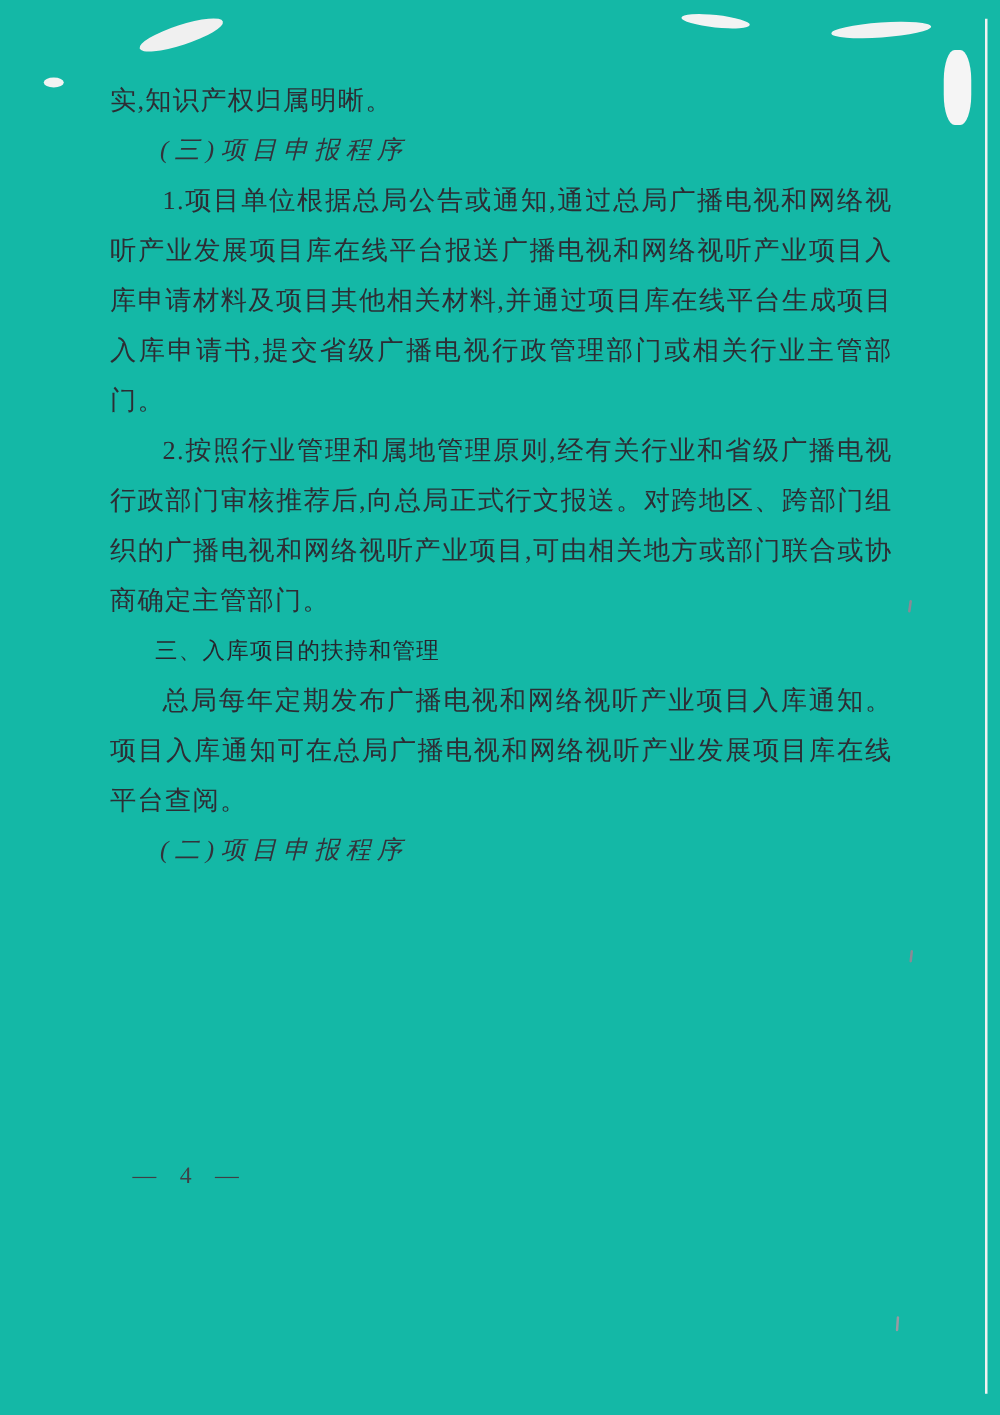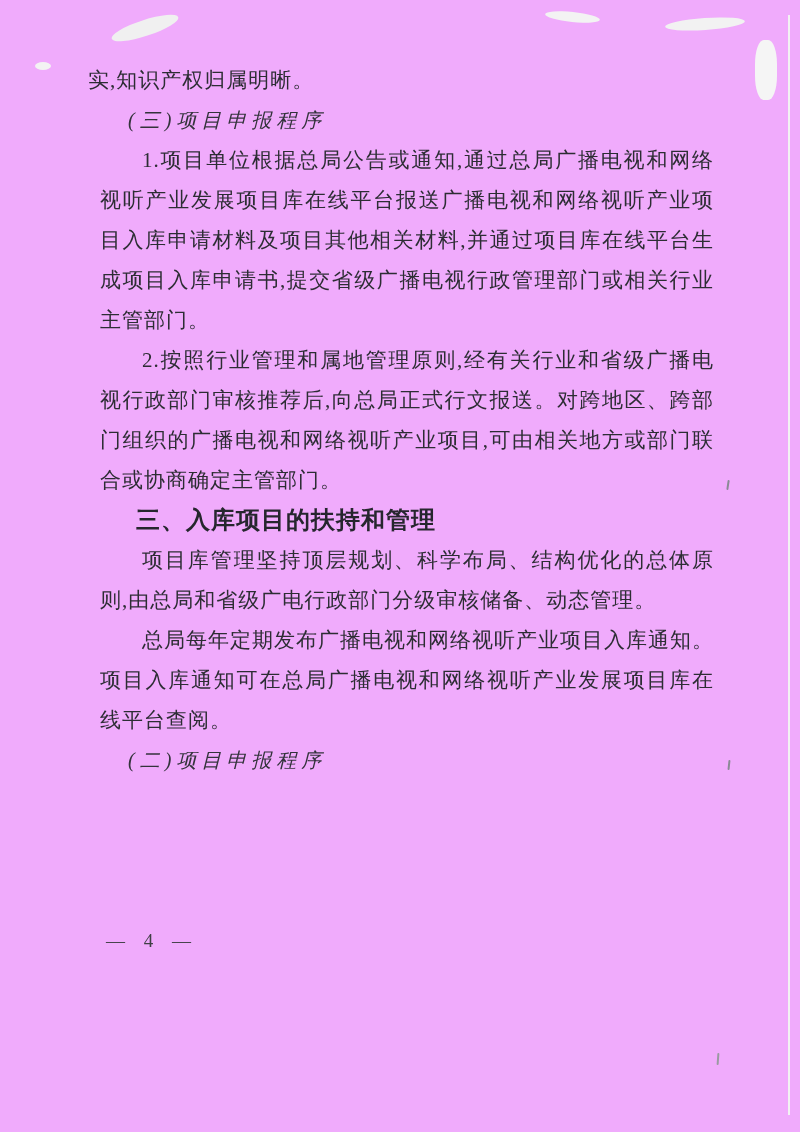--- a/index.html
+++ b/index.html
@@ -5,53 +5,52 @@
   * { margin: 0; padding: 0; box-sizing: border-box; }
   html, body { width: 800px; }
   body {
     font-family: "Liberation Serif", "DejaVu Serif", serif;
     background: #ffffff;
   }
   .page {
     position: relative;
     width: 800px;
     height: 1132px;
-    background: #f0abfc;
+    background: #14b8a6;
     overflow: hidden;
   }
   .content {
     position: absolute;
     left: 88px;
     top: 60px;
     width: 626px;
     color: #2d2d34;
     font-size: 21px;
     line-height: 40px;
     letter-spacing: 1px;
     text-align: justify;
     text-justify: inter-ideograph;
   }
   .para {
     text-indent: 2em;
-    margin-left: 12px;
   }
   .continuation {
     text-indent: 0;
   }
   .subheading {
     text-indent: 2em;
     font-size: 20px;
     letter-spacing: 5px;
     color: #33333b;
     font-style: italic;
   }
   .heading {
     text-indent: 2em;
-    font-weight: bold;
-    font-size: 24px;
+    font-weight: normal;
+    font-size: 18px;
     letter-spacing: 1px;
     color: #26262e;
     font-family: "Liberation Sans", "DejaVu Sans", sans-serif;
   }
   .page-number {
     position: absolute;
     left: 106px;
     top: 930px;
     font-size: 19px;
     letter-spacing: 7px;
@@ -88,20 +87,19 @@
   <div class="artifact tick tick-1"></div>
   <div class="artifact tick tick-2"></div>
   <div class="artifact tick tick-3"></div>
 
   <div class="content">
     <p class="continuation">实,知识产权归属明晰。</p>
     <p class="subheading">(三)项目申报程序</p>
     <p class="para">1.项目单位根据总局公告或通知,通过总局广播电视和网络视听产业发展项目库在线平台报送广播电视和网络视听产业项目入库申请材料及项目其他相关材料,并通过项目库在线平台生成项目入库申请书,提交省级广播电视行政管理部门或相关行业主管部门。</p>
     <p class="para">2.按照行业管理和属地管理原则,经有关行业和省级广播电视行政部门审核推荐后,向总局正式行文报送。对跨地区、跨部门组织的广播电视和网络视听产业项目,可由相关地方或部门联合或协商确定主管部门。</p>
     <p class="heading">三、入库项目的扶持和管理</p>
-    <p class="para">项目库管理坚持顶层规划、科学布局、结构优化的总体原则,由总局和省级广电行政部门分级审核储备、动态管理。</p>
     <p class="para">总局每年定期发布广播电视和网络视听产业项目入库通知。项目入库通知可在总局广播电视和网络视听产业发展项目库在线平台查阅。</p>
     <p class="subheading">(二)项目申报程序</p>
   </div>
 
   <div class="page-number">— 4 —</div>
 
 </div>
 
 </body></html>

